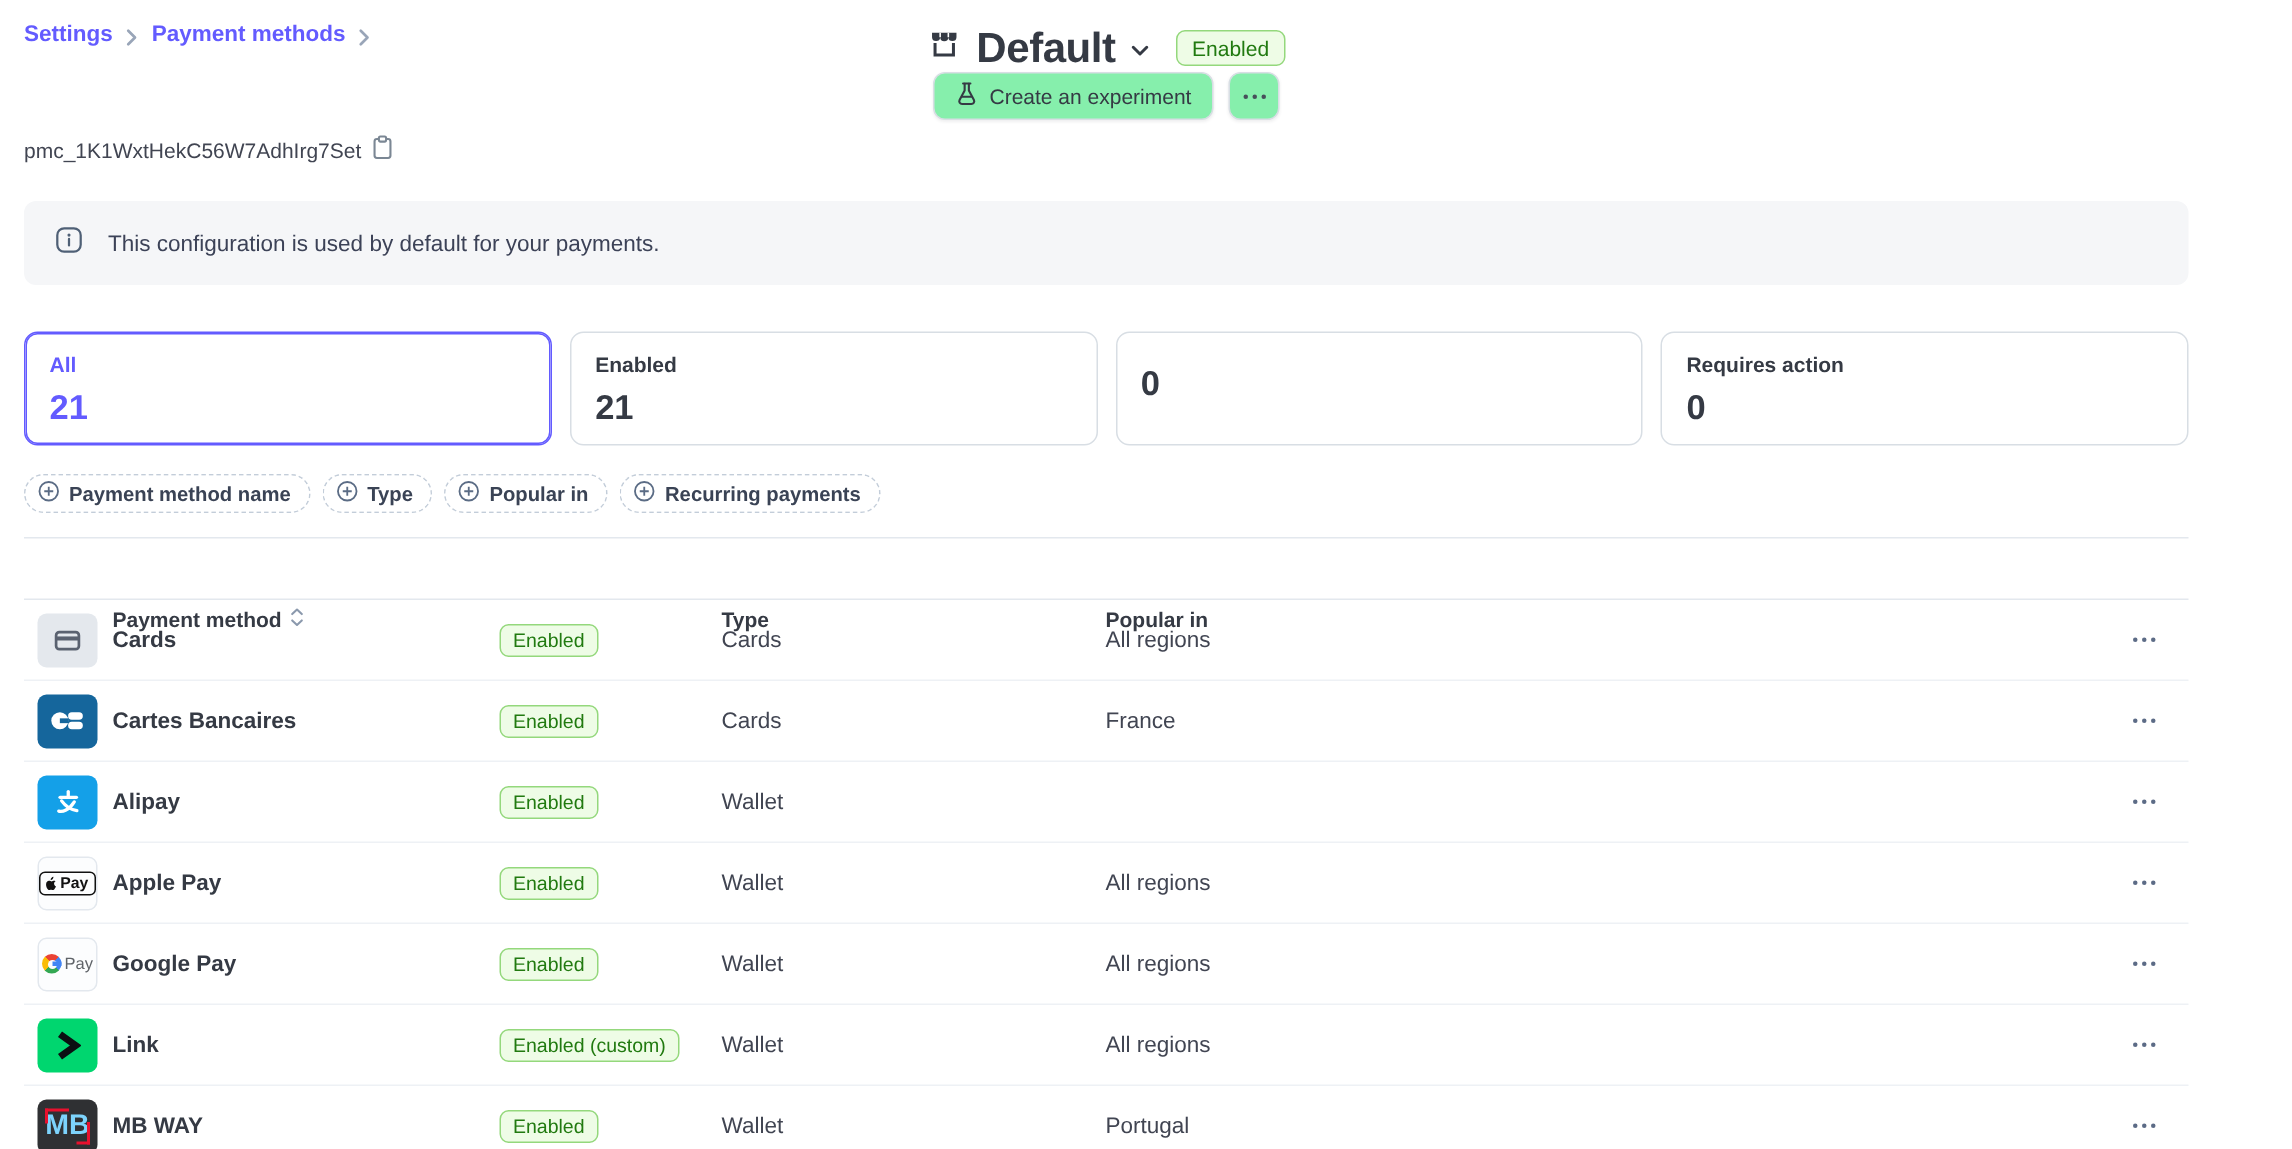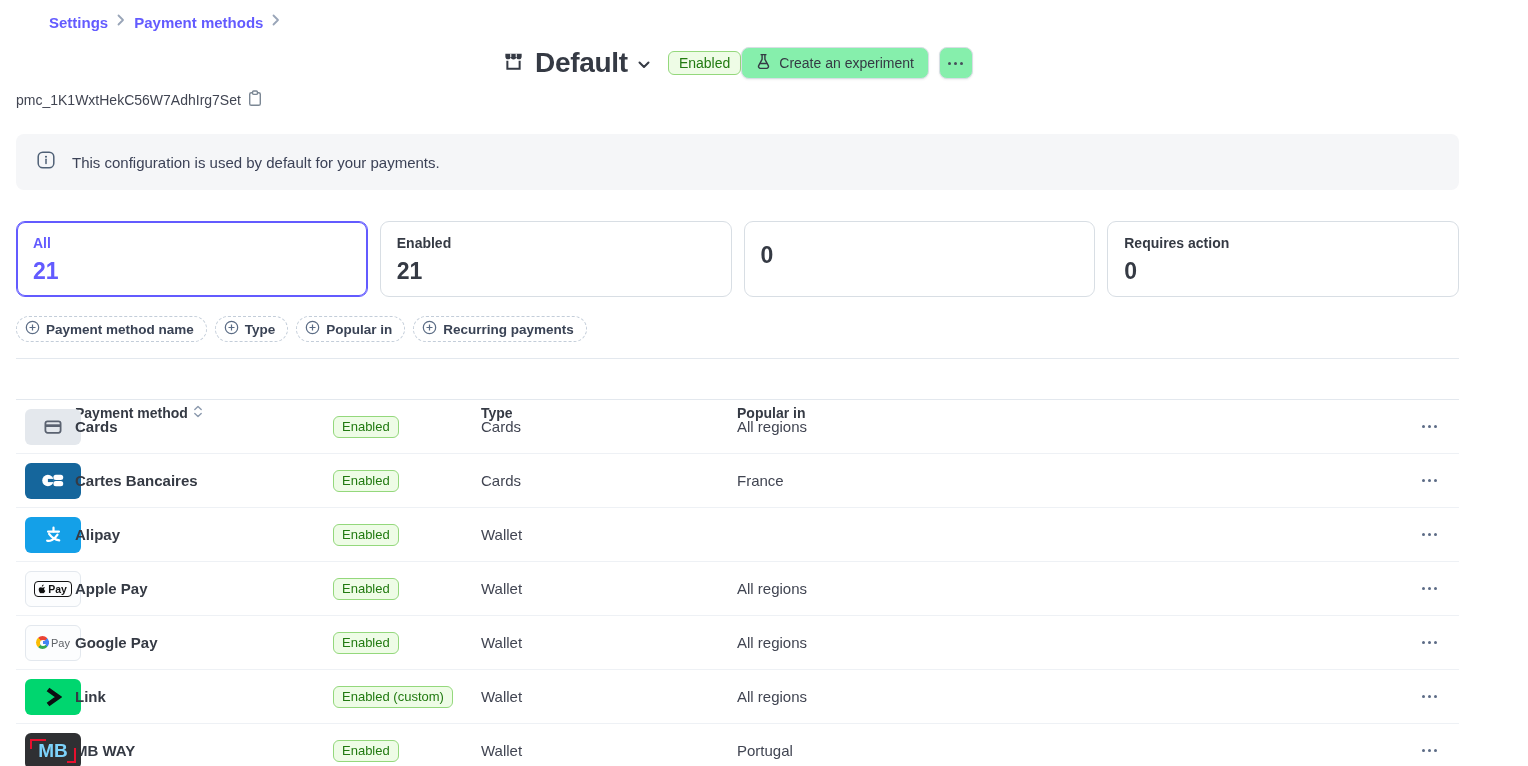--- a/index.html
+++ b/index.html
@@ -1,26 +1,26 @@
 <!DOCTYPE html>
 <html><head>
 <meta charset="utf-8">
 <style>
   * { margin:0; padding:0; box-sizing:border-box; }
   html,body { width:1528px; height:766px; background:#fff; overflow:hidden;
     font-family:"Liberation Sans", sans-serif; color:#353a44; }
   .container { width:1443px; margin-left:16px; }
 
   
-  .breadcrumb { padding-top:14px; display:flex; align-items:flex-start; gap:9px;margin-left:33px; }
+  .breadcrumb { padding-top:14px; display:flex; align-items:flex-end; gap:9px; }
   .crumb { color:#635bff; font-size:15px; font-weight:700; text-decoration:none; cursor:pointer; }
   .crumb-sep { display:flex; align-items:center; }
 
   
-  .page-header { margin-top:15px; display:flex; align-items:center; justify-content:center; height:34px; }
+  .page-header { margin-top:15px; display:flex; align-items:center; justify-content:flex-end; height:34px;flex-direction:column; }
   .title-group { display:flex; align-items:center; gap:10px; }
   .page-title { font-size:28px; font-weight:700; color:#353a44; letter-spacing:-.3px; }
   .title-caret { display:flex; align-items:center; margin:4px 2px 0 0; cursor:pointer; }
   .badge { display:inline-flex; align-items:center; background:#eefce6; border:1px solid #94d87c;
     color:#217a10; border-radius:6px; font-weight:400; }
   .badge-lg { font-size:14px; padding:2px 10px; height:24px; margin-left:6px; }
   .badge-sm { font-size:13px; padding:1px 8px; height:22px; }
   .header-actions { display:flex; gap:10px; align-items:center; }
   .btn { display:inline-flex; align-items:center; gap:8px; background:#86efac; border:1px solid #d8dee4;
     border-radius:8px; height:32px; padding:0 14px; font-size:14px; font-weight:400; color:#353a44;
@@ -54,21 +54,21 @@
     border:1px dashed #c3cdd9; border-radius:14px; background:#fff; cursor:pointer;
     font-size:13.5px; font-weight:700; color:#3a4355; }
 
   
   .table { margin-top:16px; }
   .thead, .trow { display:grid; grid-template-columns:59px 258px 148px 256px 1fr 60px; align-items:center; }
   .thead { height:42px; border-top:1px solid #e3e8ee; border-bottom:1px solid #e3e8ee; }
   .th { font-size:14px; font-weight:600; color:#353a44; display:flex; align-items:center; gap:5px;margin-top:46px; }
   .th-pm { grid-column:2 / 4; cursor:pointer; }
   .trow { height:54px; border-bottom:1px solid #eef1f5; }
-  .pm-icon { grid-column:1; margin-left:9px; width:56px; height:36px; border-radius:6px;
+  .pm-icon { grid-column:1; margin-left:9px; width:40px; height:36px; border-radius:6px;
     display:flex; align-items:center; justify-content:center; overflow:hidden; }
   .pm-name { grid-column:2; font-size:15px; font-weight:700; color:#353a44; }
   .pm-badge { grid-column:3; justify-self:start; }
   .pm-type { grid-column:4; font-size:15px; color:#414552; }
   .pm-popular { grid-column:5; font-size:15px; color:#414552; }
   .row-overflow { grid-column:6; justify-self:center; background:none; border:none; cursor:pointer;
     width:28px; height:22px; display:flex; align-items:center; justify-content:center; }
 
   
   .tile-cards { background:#e4e8ed; }

